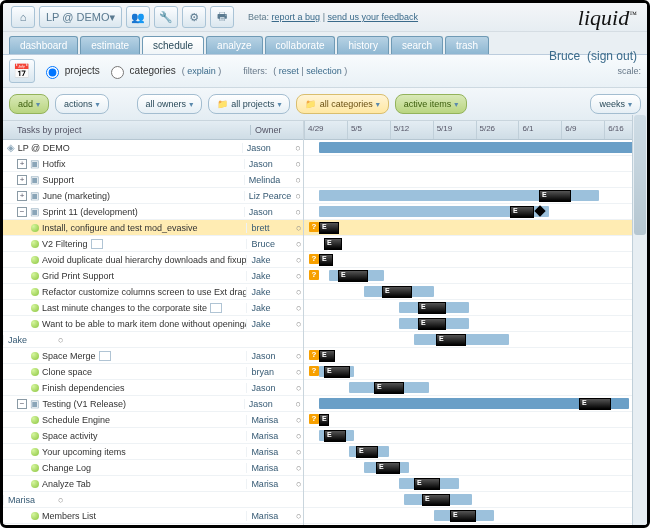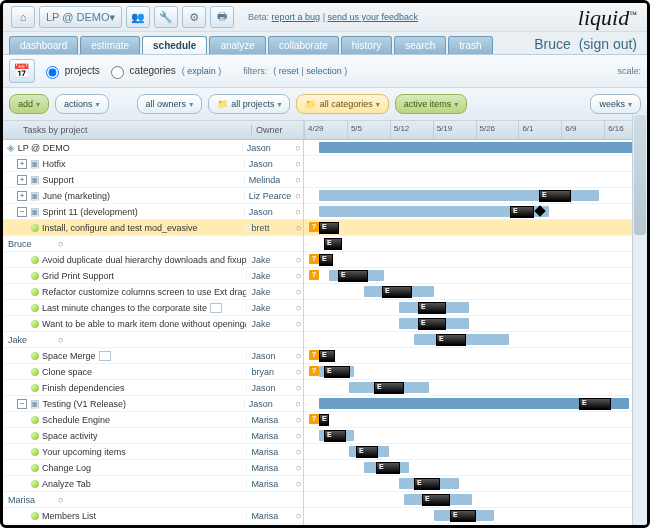--- a/index.html
+++ b/index.html
@@ -5,38 +5,38 @@
 html,body{margin:0;padding:0;font-family:Arial,Helvetica,sans-serif;font-size:10px;color:#333;background:#fff}
 .frame{width:650px;height:528px;border:3px solid #000;border-radius:6px;box-sizing:border-box;overflow:hidden;position:relative}
 .topbar{height:28px;background:linear-gradient(#f4f6f8,#e6edf2);display:flex;align-items:center;padding:0 8px;border-bottom:1px solid #d5dde3}
 .icon-btn{width:22px;height:20px;background:linear-gradient(#fbfdff,#dbe7ef);border:1px solid #a9c3d6;border-radius:3px;margin-right:4px;display:flex;align-items:center;justify-content:center;color:#5a7a90;font-size:11px;cursor:pointer}
 .topbar .beta{margin-left:10px;font-size:9px;color:#5e7a8a}
 .topbar .beta a{color:#3a6a8a;text-decoration:underline;cursor:pointer}
 .logo{position:absolute;right:10px;top:2px;font-family:"Times New Roman",serif;font-style:italic;font-size:22px;color:#111;letter-spacing:0}
 .logo sup{font-size:8px;font-style:normal}
 .tabbar{height:22px;background:#e9eff3;display:flex;align-items:flex-end;padding:0 6px;border-bottom:1px solid #bcd}
 .tab{padding:3px 10px;margin-right:2px;background:linear-gradient(#b7d2e4,#8eb7d2);border:1px solid #6f9ab5;border-bottom:none;border-radius:3px 3px 0 0;color:#fff;font-size:10px;cursor:pointer}
-.tab.active{background:linear-gradient(#fff,#f0f5f8);color:#2a4a5a;font-weight:bold}
-.userline{position:absolute;right:10px;top:33px;font-size:14px;color:#3a6a8a}
+.tab.active{background:linear-gradient(#fff,#f0f5f8);color:#2a4a5a;font-weight:normal}
+.userline{position:absolute;right:10px;top:46px;font-size:12px;color:#3a6a8a}
 .userline span{cursor:pointer}
 .filterbar{background:linear-gradient(#f8fbfd,#e9f1f6);padding:4px 6px;border-bottom:1px solid #cdd9e1;display:flex;align-items:center;gap:6px;flex-wrap:wrap}
 .filterbar .lbl{color:#678;font-size:9px}
 .filterbar .link{color:#3a6a8a;cursor:pointer;font-size:9px}
 .filterbar input[type=radio]{vertical-align:middle}
 .toolbar{background:linear-gradient(#f3f7fa,#e4edf3);height:26px;padding:3px 6px;border-bottom:1px solid #c9d5dd;display:flex;align-items:center;gap:6px}
 .cal-icon{width:24px;height:22px;background:linear-gradient(#fbfdff,#d8e6ef);border:1px solid #a9c3d6;border-radius:3px;display:flex;align-items:center;justify-content:center;color:#4a6a80;font-size:14px}
 .pill{height:16px;padding:1px 8px;background:linear-gradient(#fff,#e6eff5);border:1px solid #a3bdd0;border-radius:8px;font-size:9px;color:#2a4a5a;display:inline-flex;align-items:center;gap:3px;cursor:pointer}
 .pill .drop{color:#5b8aad;font-size:8px}
 .pill.on{background:linear-gradient(#d9e9b8,#b9d580);border-color:#93b35b;color:#3b5d0c}
 .pill.cat{background:linear-gradient(#fff4d6,#ffe8a3);border-color:#d9be6e;color:#6b5114}
 .grid{display:flex;height:calc(100% - 112px);overflow:auto}
 .left{width:300px;flex:none;border-right:1px solid #c9d5dd}
 .right{flex:1;overflow:hidden;position:relative}
 .colhdr{height:18px;background:linear-gradient(#e4edf3,#cfdde6);border-bottom:1px solid #b5c6d1;display:flex;align-items:center;font-size:9px;color:#556}
-.colhdr .c1{width:242px;padding-left:20px}
+.colhdr .c1{width:242px;padding-left:14px}
 .colhdr .c2{width:50px;border-left:1px solid #b5c6d1;padding-left:4px}
 .dates{height:18px;background:linear-gradient(#e4edf3,#cfdde6);border-bottom:1px solid #b5c6d1;display:flex;font-size:8px;color:#556}
 .dates div{flex:1;border-left:1px solid #c0cfd9;padding:3px 0 0 3px}
 .row{height:15px;display:flex;align-items:center;border-bottom:1px solid #eef2f5;font-size:9px}
 .row.sel{background:#ffecb3}
 .row .t{width:242px;padding-left:4px;display:flex;align-items:center;gap:3px;white-space:nowrap;overflow:hidden}
 .row .o{width:50px;padding-left:4px;color:#365a74;border-left:1px solid #eef2f5}
 .row .g{width:8px;color:#888}
 .indent1{padding-left:14px!important}
 .indent2{padding-left:28px!important}
@@ -182,20 +182,25 @@
           </div>
           <div class="row sel">
             <div class="t indent2">
               <span class="dot"></span>
               <span>Install, configure and test mod_evasive</span>
             </div>
             <div class="o">brett</div>
             <div class="g">○</div>
           </div>
           <div class="row">
+            <div class="t indent2">
+              <span class="dot"></span>
+              <span>V2 Filtering</span>
+              <span class="note"></span>
+            </div>
             <div class="o">Bruce</div>
             <div class="g">○</div>
           </div>
           <div class="row">
             <div class="t indent2">
               <span class="dot"></span>
               <span>Avoid duplicate dual hierarchy downloads and fixup m</span>
             </div>
             <div class="o">Jake</div>
             <div class="g">○</div>

